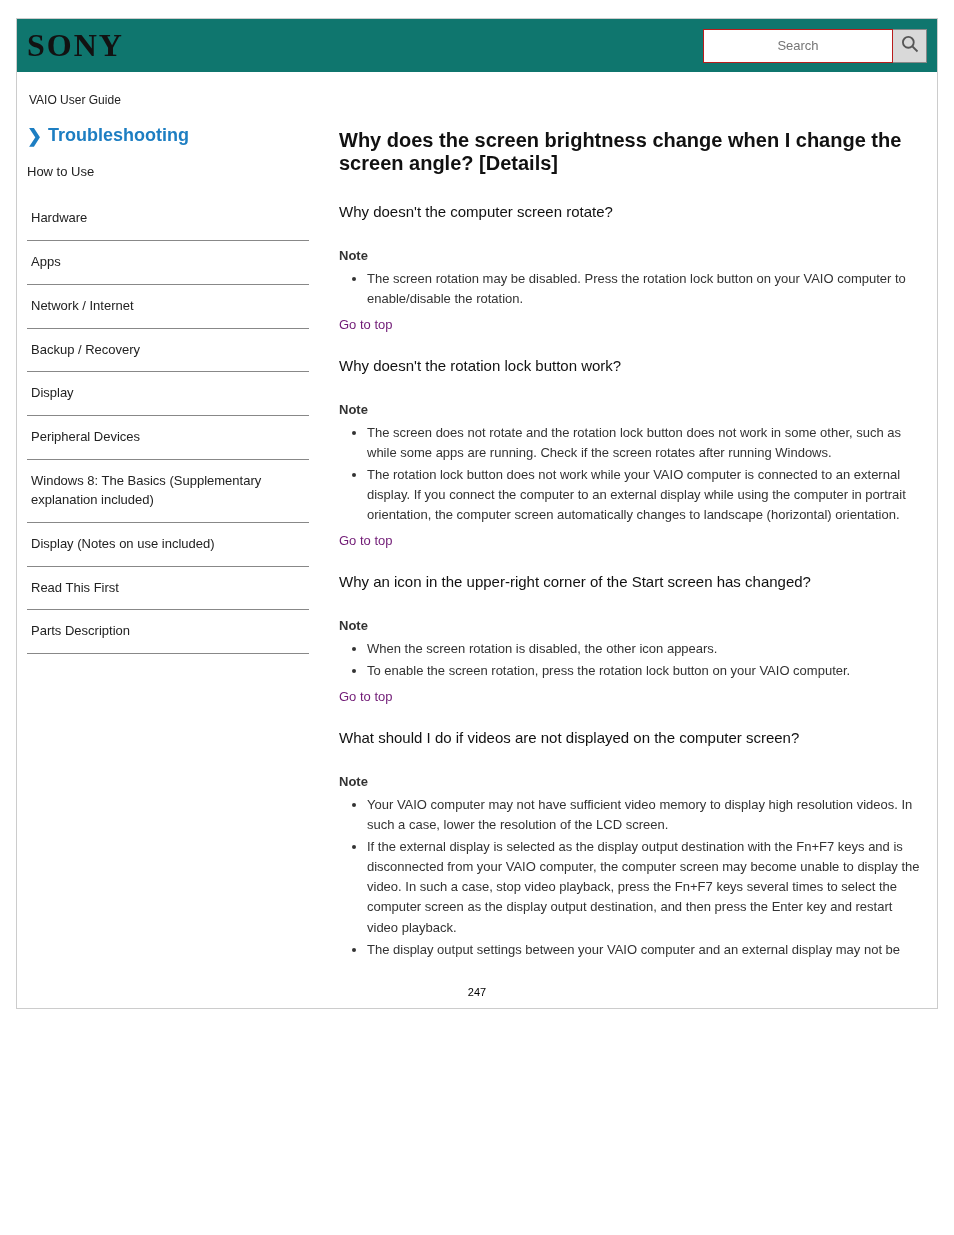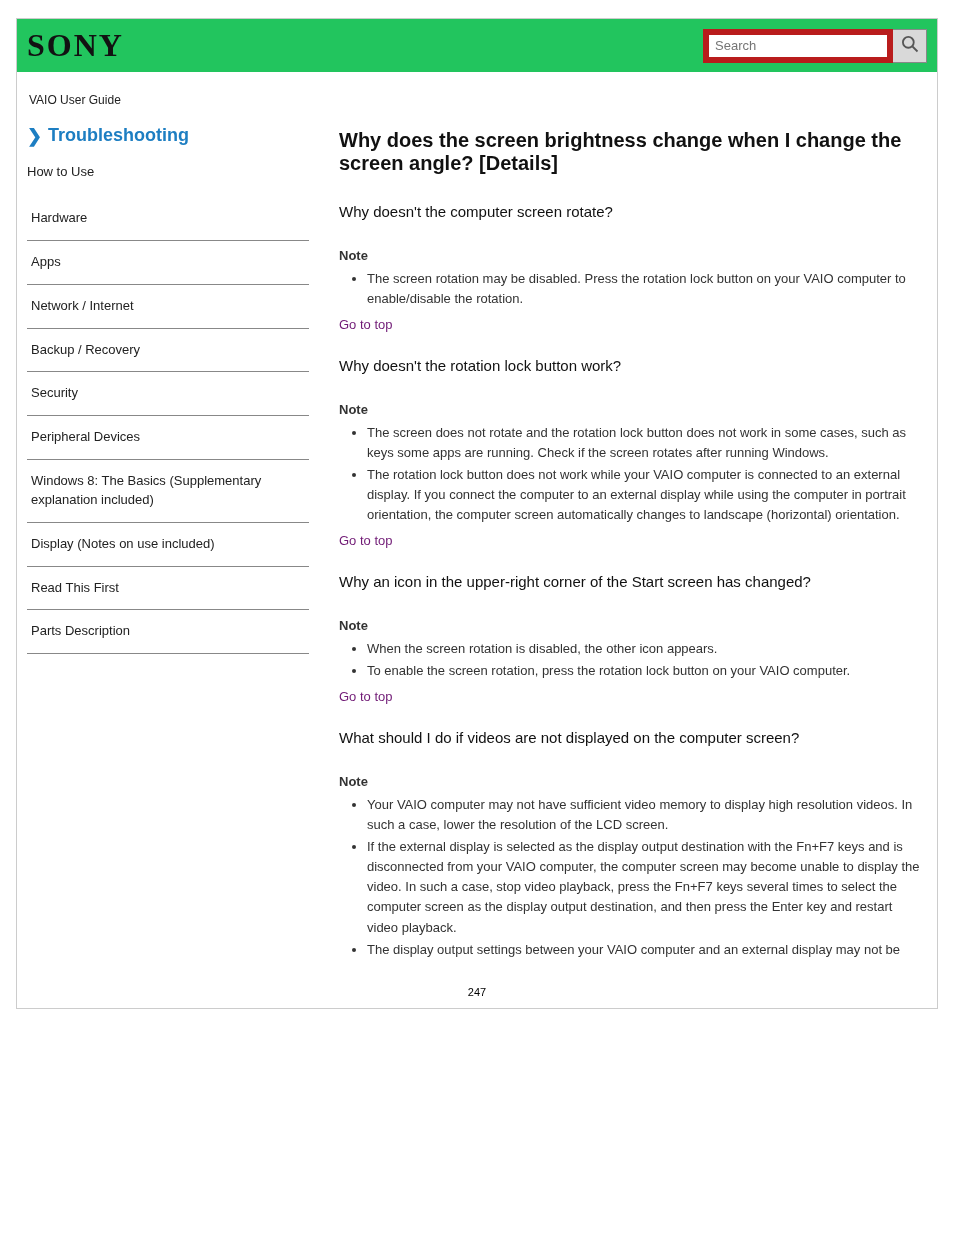--- a/index.html
+++ b/index.html
@@ -1,22 +1,22 @@
 <!DOCTYPE html>
 <html><head>
 <meta charset="utf-8">
 <style>
   * { margin: 0; padding: 0; box-sizing: border-box; }
   body { font-family: Arial, Helvetica, sans-serif; font-size: 13px; color: #333; width: 954px; background: #fff; }
   .page-border { border: 1px solid #ccc; margin: 18px 16px; }
 
-  .header { background: #22c55e; padding: 8px 10px; display: flex; align-items: center; justify-content: space-between; }
+  .header { background: #0f766e; padding: 8px 10px; display: flex; align-items: center; justify-content: space-between; }
   .logo { font-family: "Times New Roman", serif; font-weight: 700; font-size: 32px; letter-spacing: 2px; color: #121212; }
   .search-wrap { display: flex; align-items: stretch; }
-  .search-input { width: 190px; border: 6px solid #b91c1c; background: #fff; font-size: 13px; padding: 4px 6px; height: 34px; }
+  .search-input { width: 190px; border: 1px solid #b91c1c; background: #fff; font-size: 13px; padding: 4px 6px; height: 34px; text-align: center; }
   .search-btn { width: 34px; height: 34px; border: 1px solid #888; border-left: none; background: #d9d9d9; display: flex; align-items: center; justify-content: center; cursor: pointer; }
   .search-btn svg { width: 20px; height: 20px; }
 
   .product-line { padding: 21px 12px 18px; font-size: 12px; color: #222; }
 
   .body-row { display: flex; padding: 0 10px; }
   .sidebar { width: 282px; flex-shrink: 0; }
   .section-title { font-size: 18px; font-weight: 700; color: #1d7ec2; display: flex; align-items: center; gap: 6px; margin-bottom: 18px; }
   .section-title .chev { font-size: 18px; line-height: 1; }
   .how-to { margin-bottom: 18px; font-size: 13px; color: #222; }
@@ -61,42 +61,42 @@
       <div class="section-title">
         <span class="chev">❯</span>
         <span>Troubleshooting</span>
       </div>
       <div class="how-to">How to Use</div>
 
       <div class="nav-item">Hardware</div>
       <div class="nav-item">Apps</div>
       <div class="nav-item">Network / Internet</div>
       <div class="nav-item">Backup / Recovery</div>
-      <div class="nav-item">Security</div>
+      <div class="nav-item">Display</div>
       <div class="nav-item">Peripheral Devices</div>
       <div class="nav-item">Windows 8: The Basics (Supplementary explanation included)</div>
       <div class="nav-item">Display (Notes on use included)</div>
       <div class="nav-item">Read This First</div>
       <div class="nav-item">Parts Description</div>
     </aside>
 
     <section class="main">
       <h2>Why does the screen brightness change when I change the screen angle? [Details]</h2>
 
       <h3>Why doesn't the computer screen rotate?</h3>
       <div class="note-label">Note</div>
       <ul>
         <li>The screen rotation may be disabled. Press the rotation lock button on your VAIO computer to enable/disable the rotation.</li>
       </ul>
       <p class="goto">Go to top</p>
 
       <h3>Why doesn't the rotation lock button work?</h3>
       <div class="note-label">Note</div>
       <ul>
-        <li>The screen does not rotate and the rotation lock button does not work in some cases, such as keys some apps are running. Check if the screen rotates after running Windows.</li>
+        <li>The screen does not rotate and the rotation lock button does not work in some other, such as while some apps are running. Check if the screen rotates after running Windows.</li>
         <li>The rotation lock button does not work while your VAIO computer is connected to an external display. If you connect the computer to an external display while using the computer in portrait orientation, the computer screen automatically changes to landscape (horizontal) orientation.</li>
       </ul>
       <p class="goto">Go to top</p>
 
       <h3>Why an icon in the upper-right corner of the Start screen has changed?</h3>
       <div class="note-label">Note</div>
       <ul>
         <li>When the screen rotation is disabled, the other icon appears.</li>
         <li>To enable the screen rotation, press the rotation lock button on your VAIO computer.</li>
       </ul>

